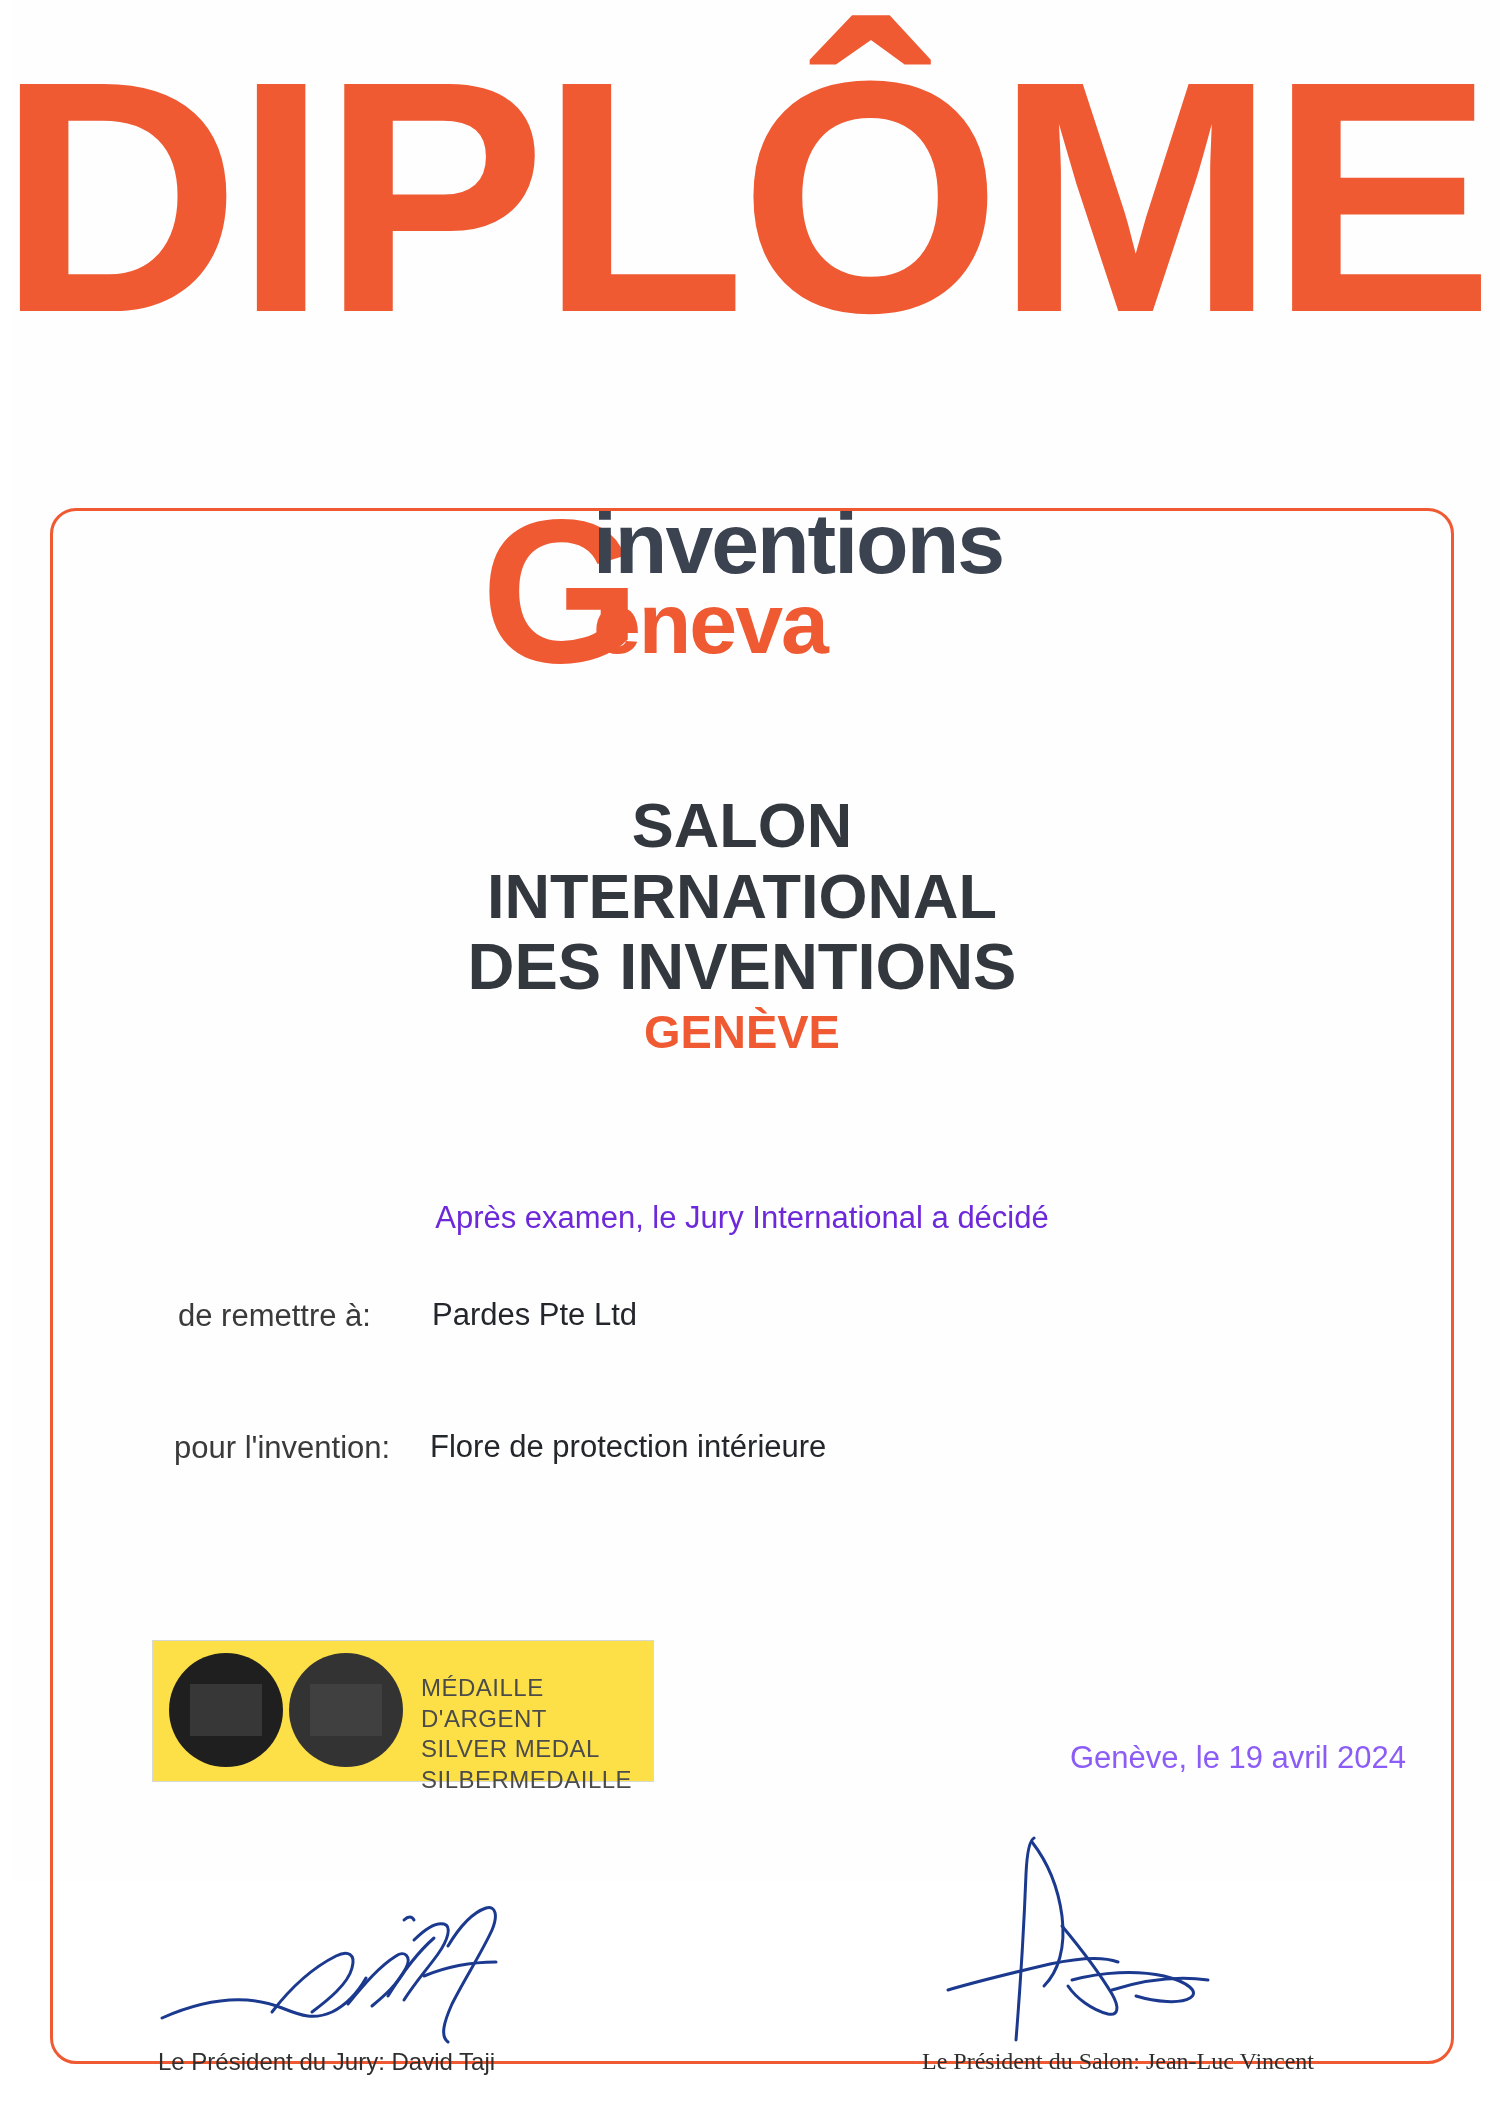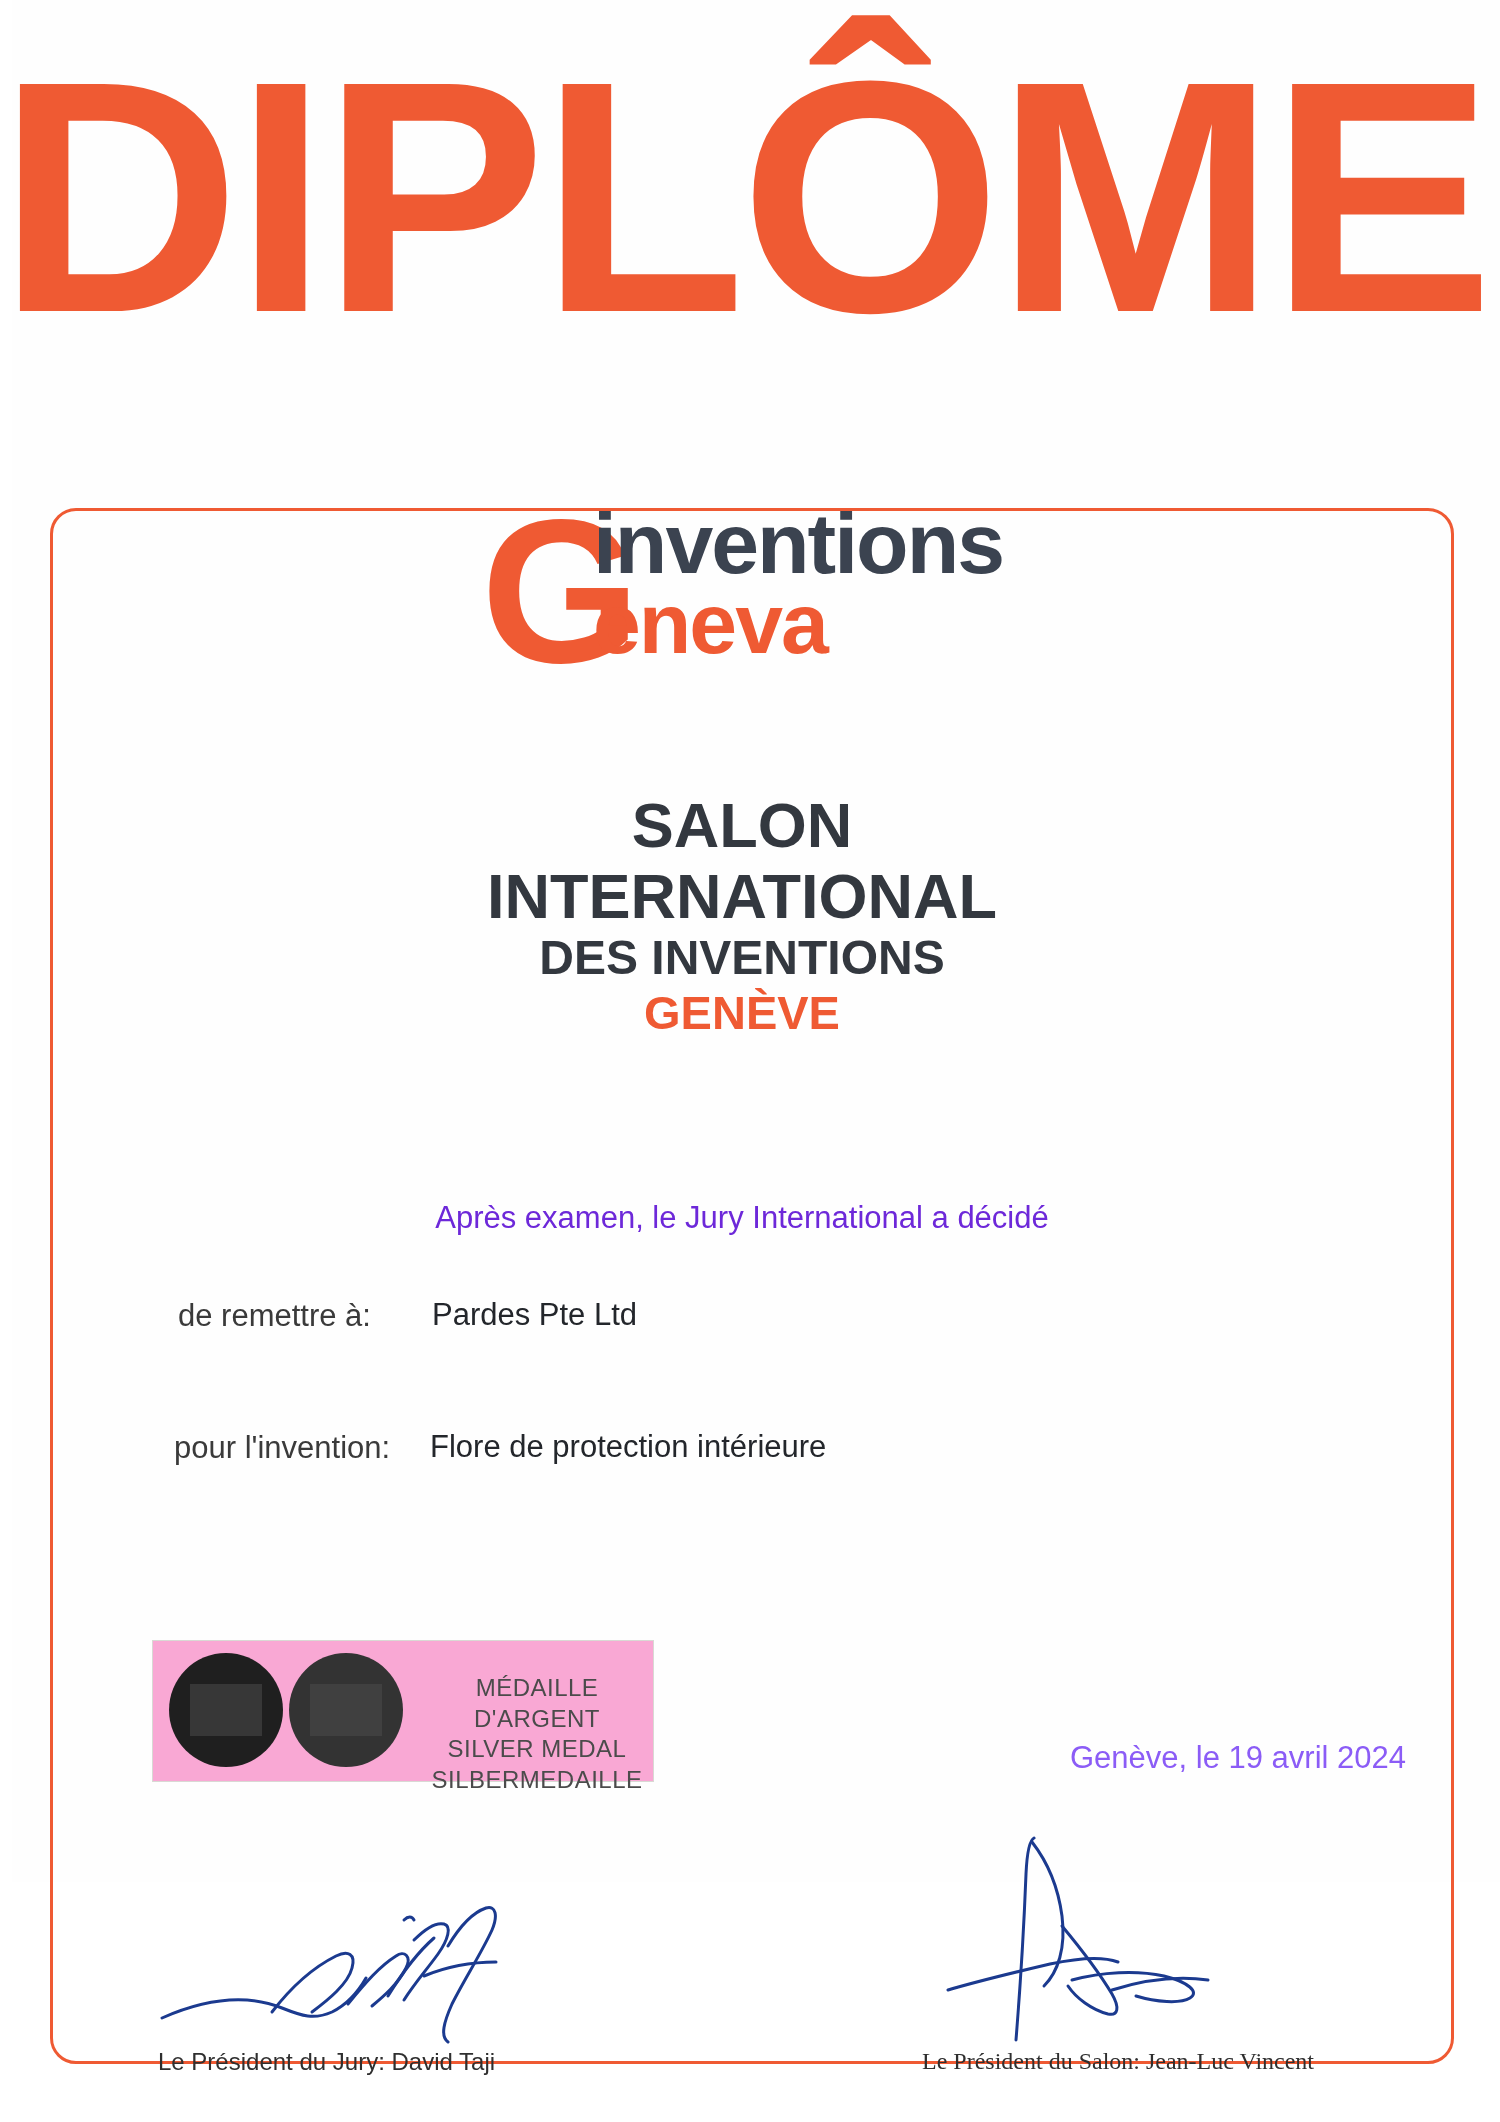--- a/index.html
+++ b/index.html
@@ -108,21 +108,21 @@
     width: 1460px;
     text-align: center;
     color: #33383f;
     font-weight: bold;
     font-size: 64px;
     line-height: 1.12;
     letter-spacing: 0px;
   }
   .salon .l1 { font-size: 63px; display:block; }
   .salon .l2 { font-size: 63px; display:block; }
-  .salon .l3 { font-size: 48px; display:block; }
+  .salon .l3 { font-size: 65px; display:block; }
   .salon .l4 {
     display: block;
     color: #ef5a33;
     font-size: 47px;
     margin-top: 2px;
   }
 
   
   .apres {
     position: absolute;
@@ -149,23 +149,22 @@
   .row2-label { left: 162px; top: 1430px; }
   .row2-value { left: 418px; top: 1429px; }
 
   
   .medal {
     position: absolute;
     left: 140px;
     top: 1640px;
     width: 500px;
     height: 140px;
-    background: #f9a8d4;
+    background: #fde047;
     border: 1px solid #d9d9d4;
-    text-align: center;
   }
   .medal-coin {
     position: absolute;
     top: 12px;
     width: 114px;
     height: 114px;
     border-radius: 50%;
     background: #2e2e2e;
   }
   .medal-coin.a { left: 16px; background: #1f1f1f; }

